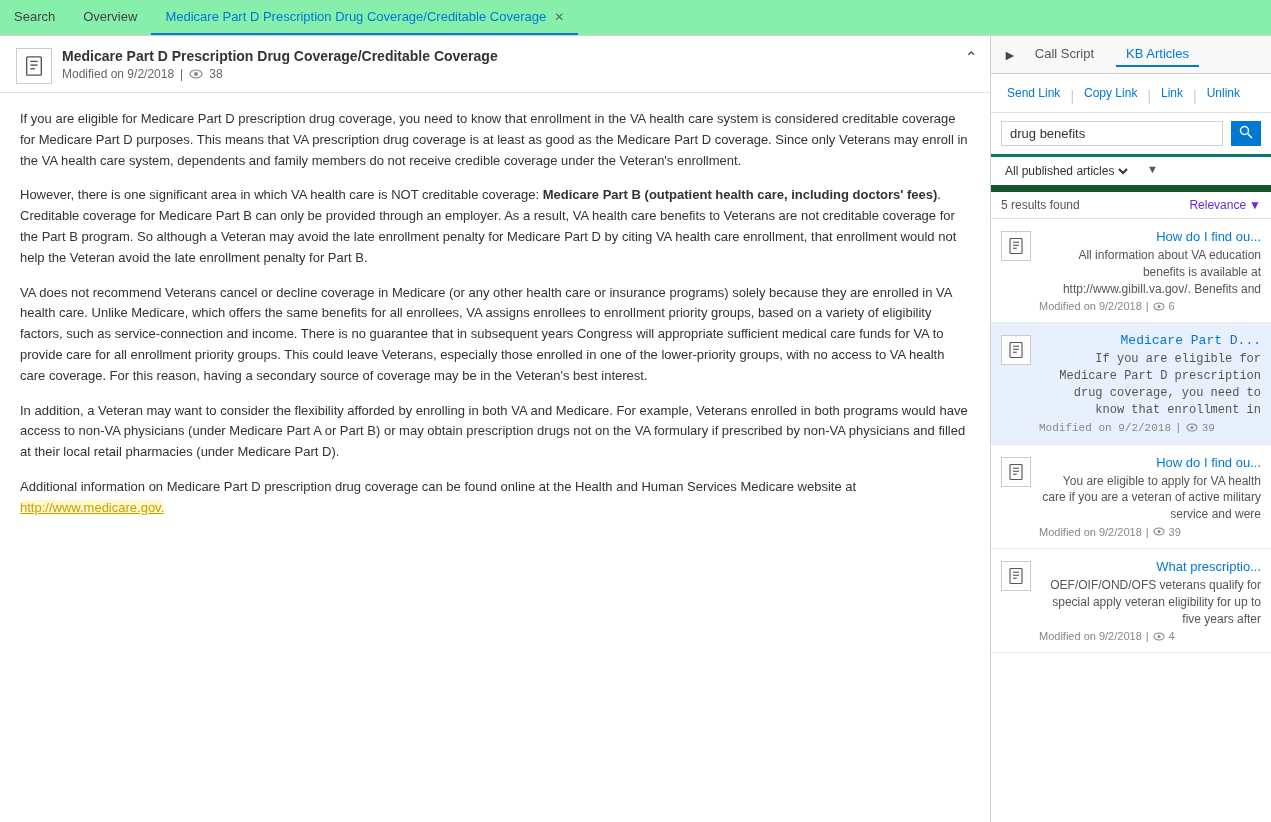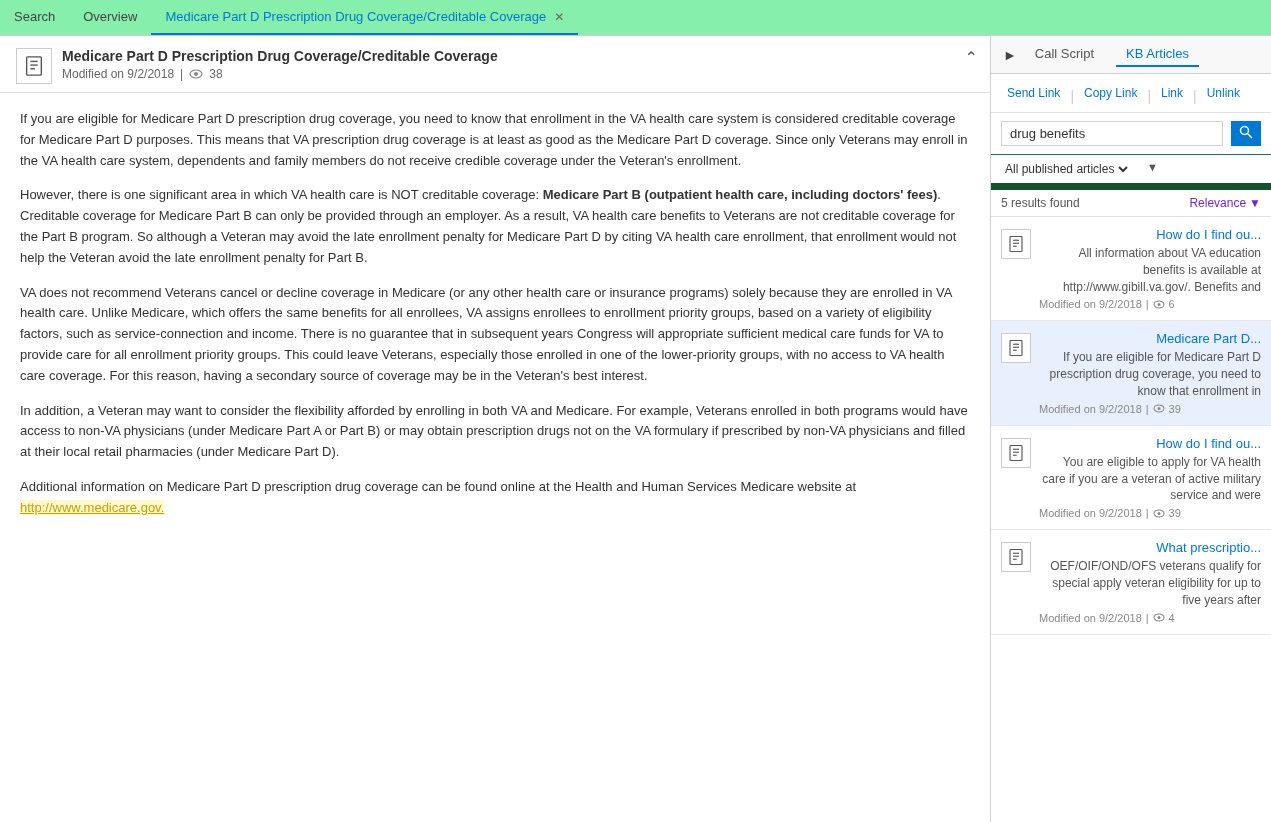--- a/index.html
+++ b/index.html
@@ -90,21 +90,21 @@
 
     .article-body {
       padding: 16px 20px;
       line-height: 1.6;
       font-size: 13px;
       color: #333;
       overflow-y: auto;
     }
     .article-body p { margin-bottom: 14px; }
     .article-body .bold-text { font-weight: bold; }
-    .article-body a { color: #c8a000; text-decoration: underline; background-color: #fff8cc; }
+    .article-body a { color: #c8a000; text-decoration: underline; background-color: #fff8cc; border-radius: 7px; }
 
     
     .right-panel {
       width: 280px;
       flex-shrink: 0;
       display: flex;
       flex-direction: column;
       background: #fff;
     }
 
@@ -160,21 +160,21 @@
     }
     .action-separator {
       color: #ccc;
       font-size: 14px;
     }
 
     .search-bar {
       display: flex;
       align-items: flex-start;
       padding: 8px 10px;
-      border-bottom: 1px solid #0f766e;
+      border-bottom: 3px solid #0f766e;
       gap: 8px;
     }
     .search-input {
       flex: 1;
       border: 1px solid #d0d0d0;
       padding: 4px 8px;
       font-size: 13px;
       outline: none;
       color: #333;
     }
@@ -232,21 +232,21 @@
       text-align: right;
     }
     .kb-item {
       display: flex;
       align-items: flex-start;
       padding: 10px 10px;
       border-bottom: 1px solid #e8e8e8;
       cursor: pointer;
       gap: 8px;
     }
-    .kb-item.selected { background: #e8f0fe; }
+    .kb-item.selected { background: #e8f0fe; font-family: Liberation Mono, monospace; }
     .kb-item-icon {
       width: 30px;
       height: 30px;
       border: 1px solid #ccc;
       display: flex;
       align-items: center;
       justify-content: center;
       flex-shrink: 0;
       margin-top: 2px;
       background: #fff;

